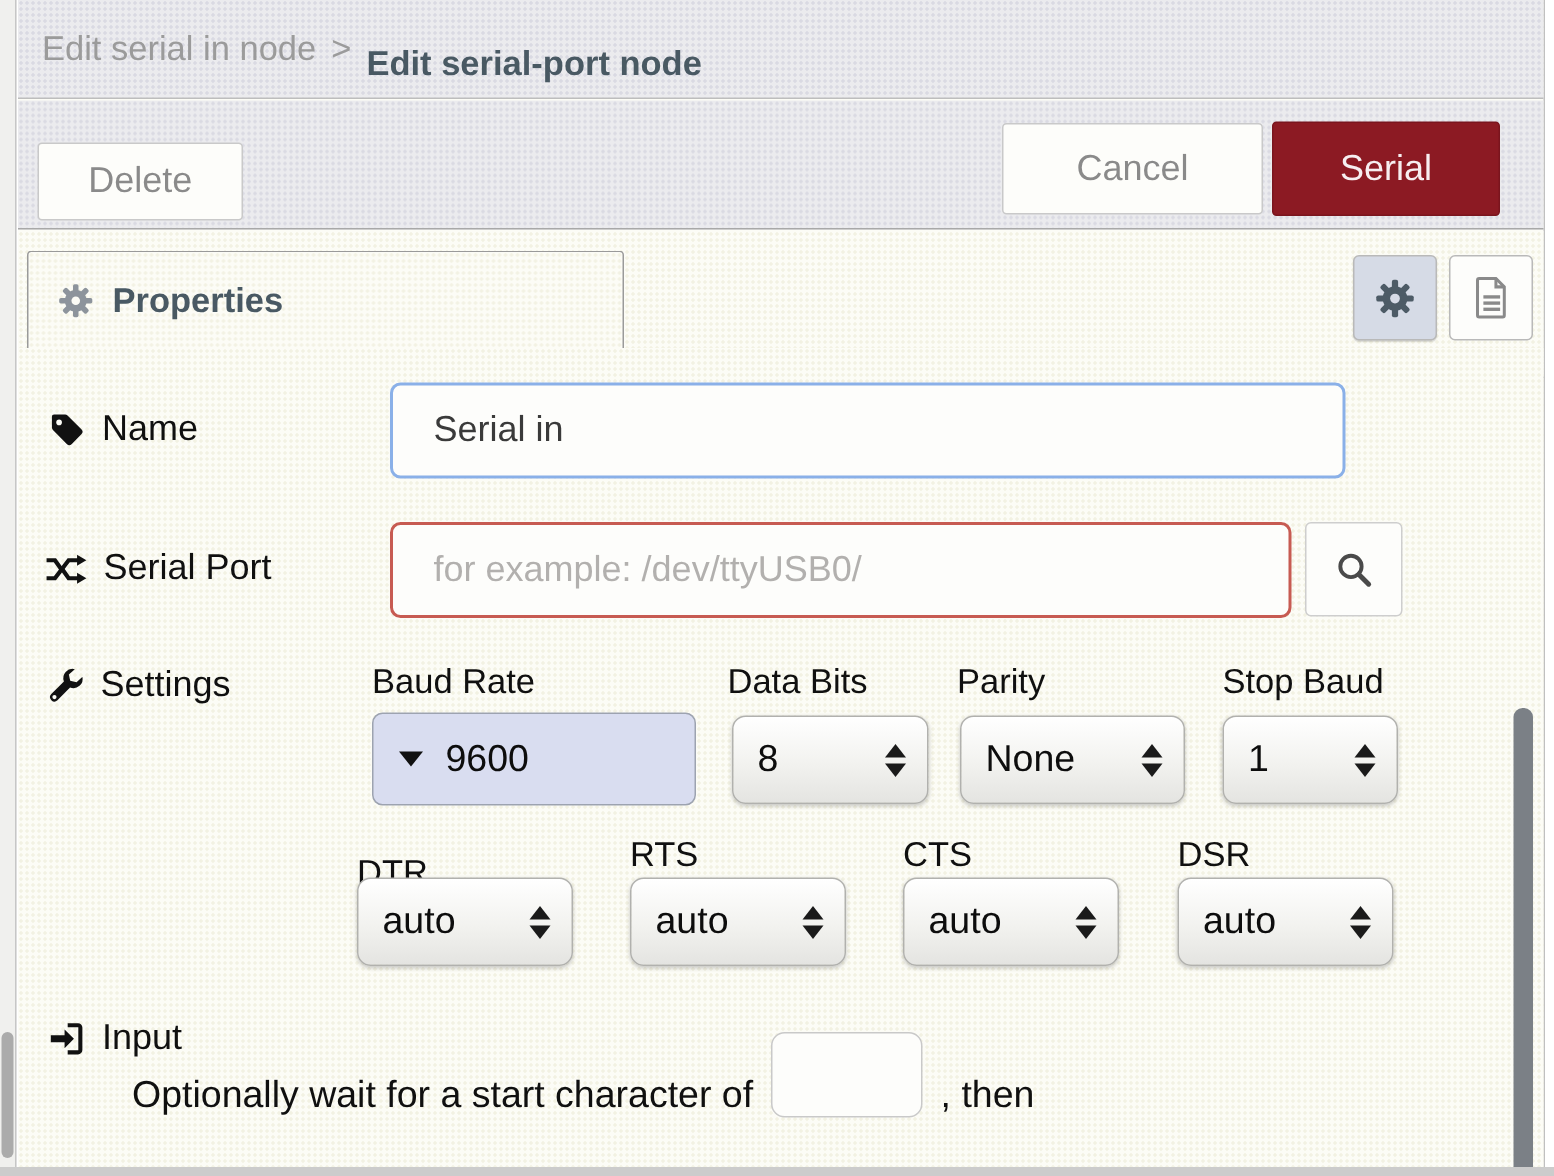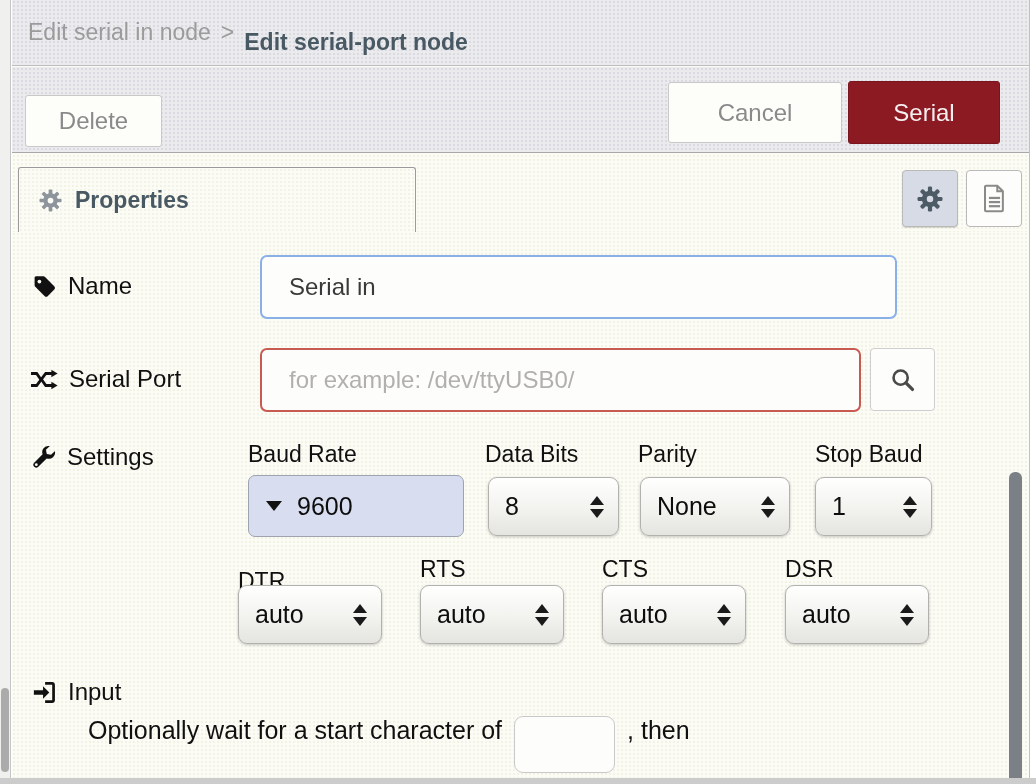--- a/index.html
+++ b/index.html
@@ -82,21 +82,21 @@
     background:linear-gradient(#ffffff, #f2f2ef 55%, #e4e4e1);
     box-shadow:0 1px 3px rgba(0,0,0,.22);
     display:flex; align-items:center; justify-content:space-between;
     padding:0 14px 0 16px; font-size:25px; color:#0d0d0d; cursor:pointer; }
   .spin { display:flex; flex-direction:column; align-items:center; gap:4px; }
   .t-up { width:0; height:0; border-left:7px solid transparent;
     border-right:7px solid transparent; border-bottom:9px solid #1a1a1a; }
   .t-dn { width:0; height:0; border-left:7px solid transparent;
     border-right:7px solid transparent; border-top:9px solid #1a1a1a; }
 
-  .sentence { position:absolute; left:76px; top:484px; display:flex; align-items:flex-start;
+  .sentence { position:absolute; left:76px; top:456px; display:flex; align-items:flex-end;
     gap:12px; font-size:25px; color:#101010; }
   .start-input { position:static; width:101px; height:57px;
     border:1px solid #c9c9c9; border-radius:9px; background:#fdfdfb;
     font-size:24px; text-align:center; }
 
   .v-thumb { position:absolute; left:997px; top:240px; width:13px; height:544px;
     background:#7b8086; border-radius:6px; }
 
   .bottom-strip { position:absolute; left:0; right:0; bottom:0; height:6px;
     background:#cccccc; z-index:6; }

